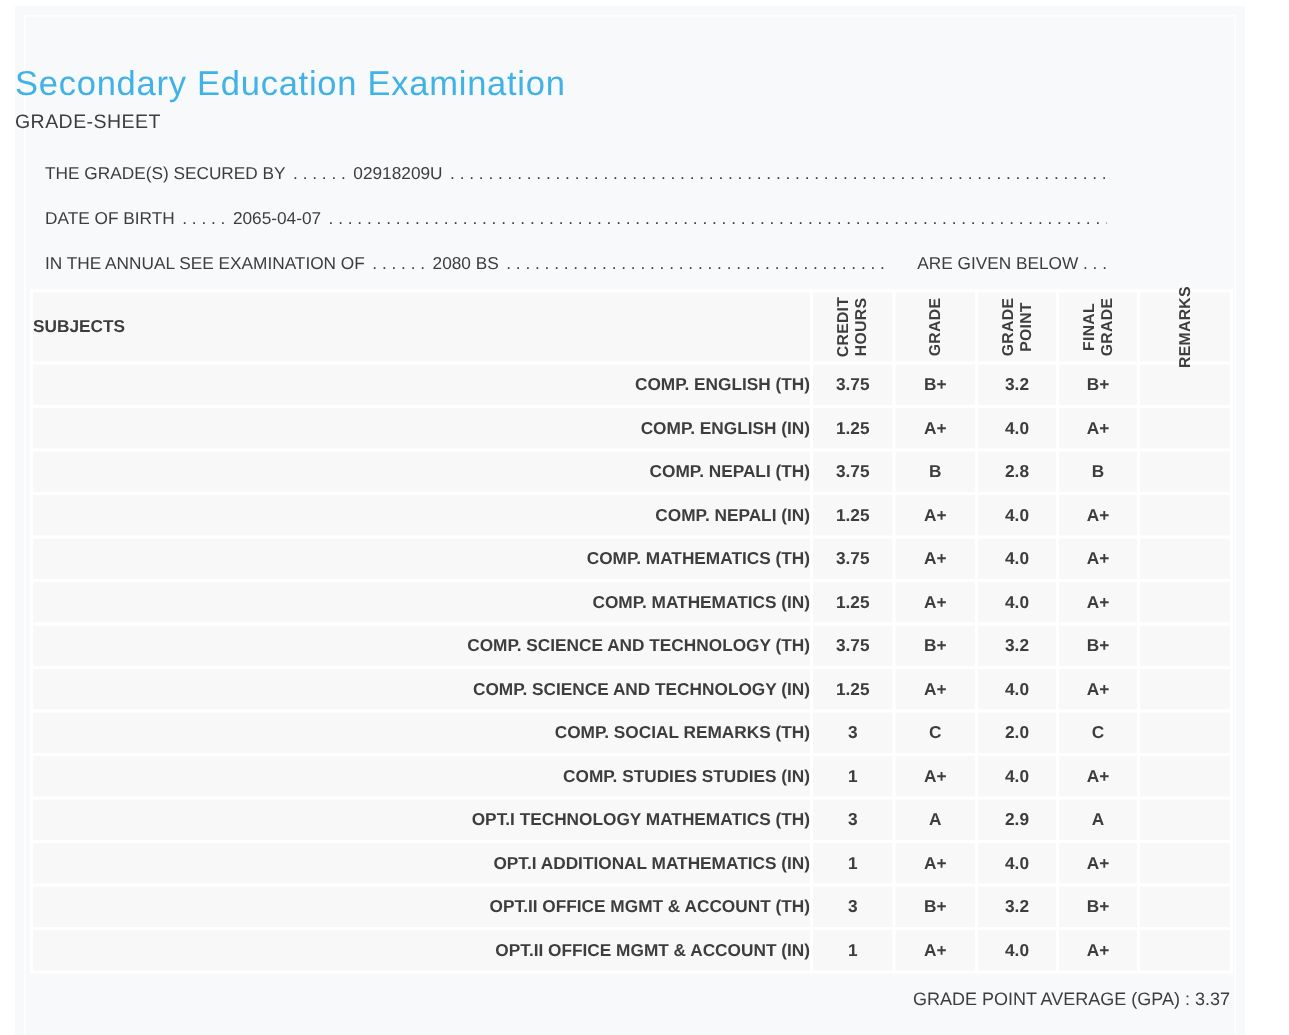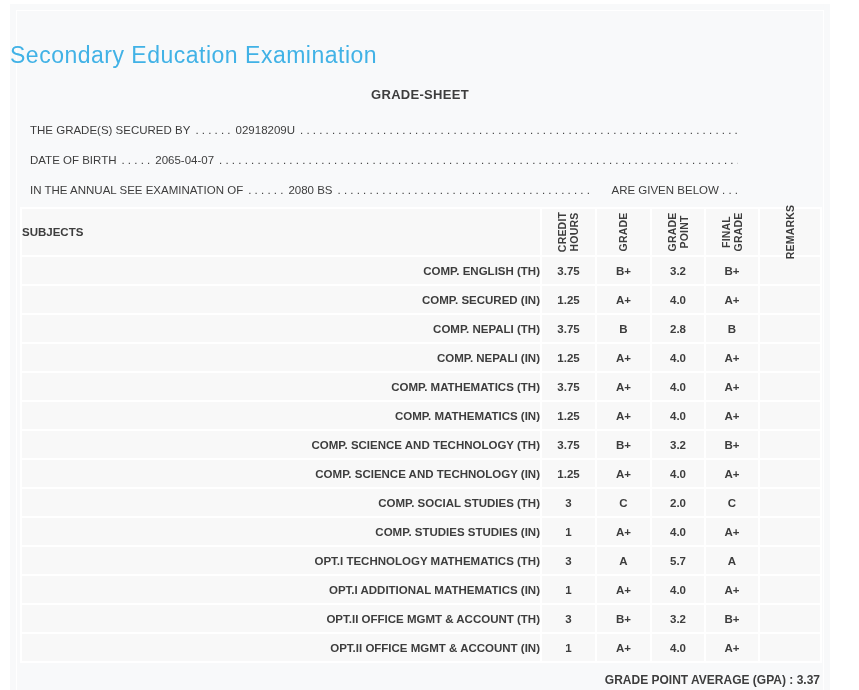--- a/index.html
+++ b/index.html
@@ -19,22 +19,22 @@
   }
   .card-border{
     position:absolute;inset:6px;border:1px solid #ffffff;pointer-events:none;
   }
   .content{position:relative;padding-top:38px;}
   .title{
     text-align:left;font-size:23px;line-height:26px;font-weight:400;
     color:var(--title-blue);letter-spacing:0.5px;
   }
   .subtitle{
-    text-align:center;font-size:13px;line-height:16px;font-weight:700;
-    margin-top:19px;letter-spacing:0.3px;
+    text-align:left;font-size:13px;line-height:16px;font-weight:400;
+    margin-top:5px;letter-spacing:0.3px;
   }
   .info-lines{margin:12px 0 0 20px;width:708px;font-size:11.5px;font-weight:400;}
   .info-line{display:flex;height:30px;line-height:30px;white-space:pre;}
   .info-line .lbl{flex:0 0 auto;}
   .info-line .dots{flex:0 0 auto;margin:0 5px;}
   .info-line .val{flex:0 0 auto;}
   .info-line .fill{flex:1 1 auto;overflow:hidden;white-space:nowrap;margin-left:5px;}
   .info-line .sfx{flex:0 0 auto;margin-left:17px;}
   table.grades{
     border-collapse:collapse;table-layout:fixed;
@@ -54,21 +54,21 @@
   td.subject{height:29px;text-align:right;padding-left:10px;}
   td.num{height:29px;text-align:center;}
   .col-subject{width:520px;}
   .col-credit{width:55px;}
   .col-grade{width:55px;}
   .col-gpoint{width:54px;}
   .col-final{width:54px;}
   .col-remarks{width:62px;}
   .gpa-row{
     width:800px;margin:10px 0 0 10px;text-align:right;
-    font-size:12px;font-weight:700;line-height:14px;white-space:pre;
+    font-size:12px;font-weight:400;line-height:14px;white-space:pre;
   }
 </style>
 </head>
 <body>
 
 <div class="card">
   <div class="card-border"></div>
   <div class="content">
 
     <div class="title">Secondary Education Examination</div>
@@ -121,21 +121,21 @@
       <tbody>
         <tr>
           <td class="subject">COMP. ENGLISH (TH)</td>
           <td class="num">3.75</td>
           <td class="num">B+</td>
           <td class="num">3.2</td>
           <td class="num">B+</td>
           <td class="num"></td>
         </tr>
       <tr>
-          <td class="subject">COMP. SECURED (IN)</td>
+          <td class="subject">COMP. ENGLISH (IN)</td>
           <td class="num">1.25</td>
           <td class="num">A+</td>
           <td class="num">4.0</td>
           <td class="num">A+</td>
           <td class="num"></td>
         </tr>
           <tr>
           <td class="subject">COMP. NEPALI (TH)</td>
           <td class="num">3.75</td>
           <td class="num">B</td>
@@ -177,40 +177,40 @@
         </tr>
           <tr>
           <td class="subject">COMP. SCIENCE AND TECHNOLOGY (IN)</td>
           <td class="num">1.25</td>
           <td class="num">A+</td>
           <td class="num">4.0</td>
           <td class="num">A+</td>
           <td class="num"></td>
         </tr>
           <tr>
-          <td class="subject">COMP. SOCIAL STUDIES (TH)</td>
+          <td class="subject">COMP. SOCIAL REMARKS (TH)</td>
           <td class="num">3</td>
           <td class="num">C</td>
           <td class="num">2.0</td>
           <td class="num">C</td>
           <td class="num"></td>
         </tr>
           <tr>
           <td class="subject">COMP. STUDIES STUDIES (IN)</td>
           <td class="num">1</td>
           <td class="num">A+</td>
           <td class="num">4.0</td>
           <td class="num">A+</td>
           <td class="num"></td>
         </tr>
           <tr>
           <td class="subject">OPT.I TECHNOLOGY MATHEMATICS (TH)</td>
           <td class="num">3</td>
           <td class="num">A</td>
-          <td class="num">5.7</td>
+          <td class="num">2.9</td>
           <td class="num">A</td>
           <td class="num"></td>
         </tr>
           <tr>
           <td class="subject">OPT.I ADDITIONAL MATHEMATICS (IN)</td>
           <td class="num">1</td>
           <td class="num">A+</td>
           <td class="num">4.0</td>
           <td class="num">A+</td>
           <td class="num"></td>

